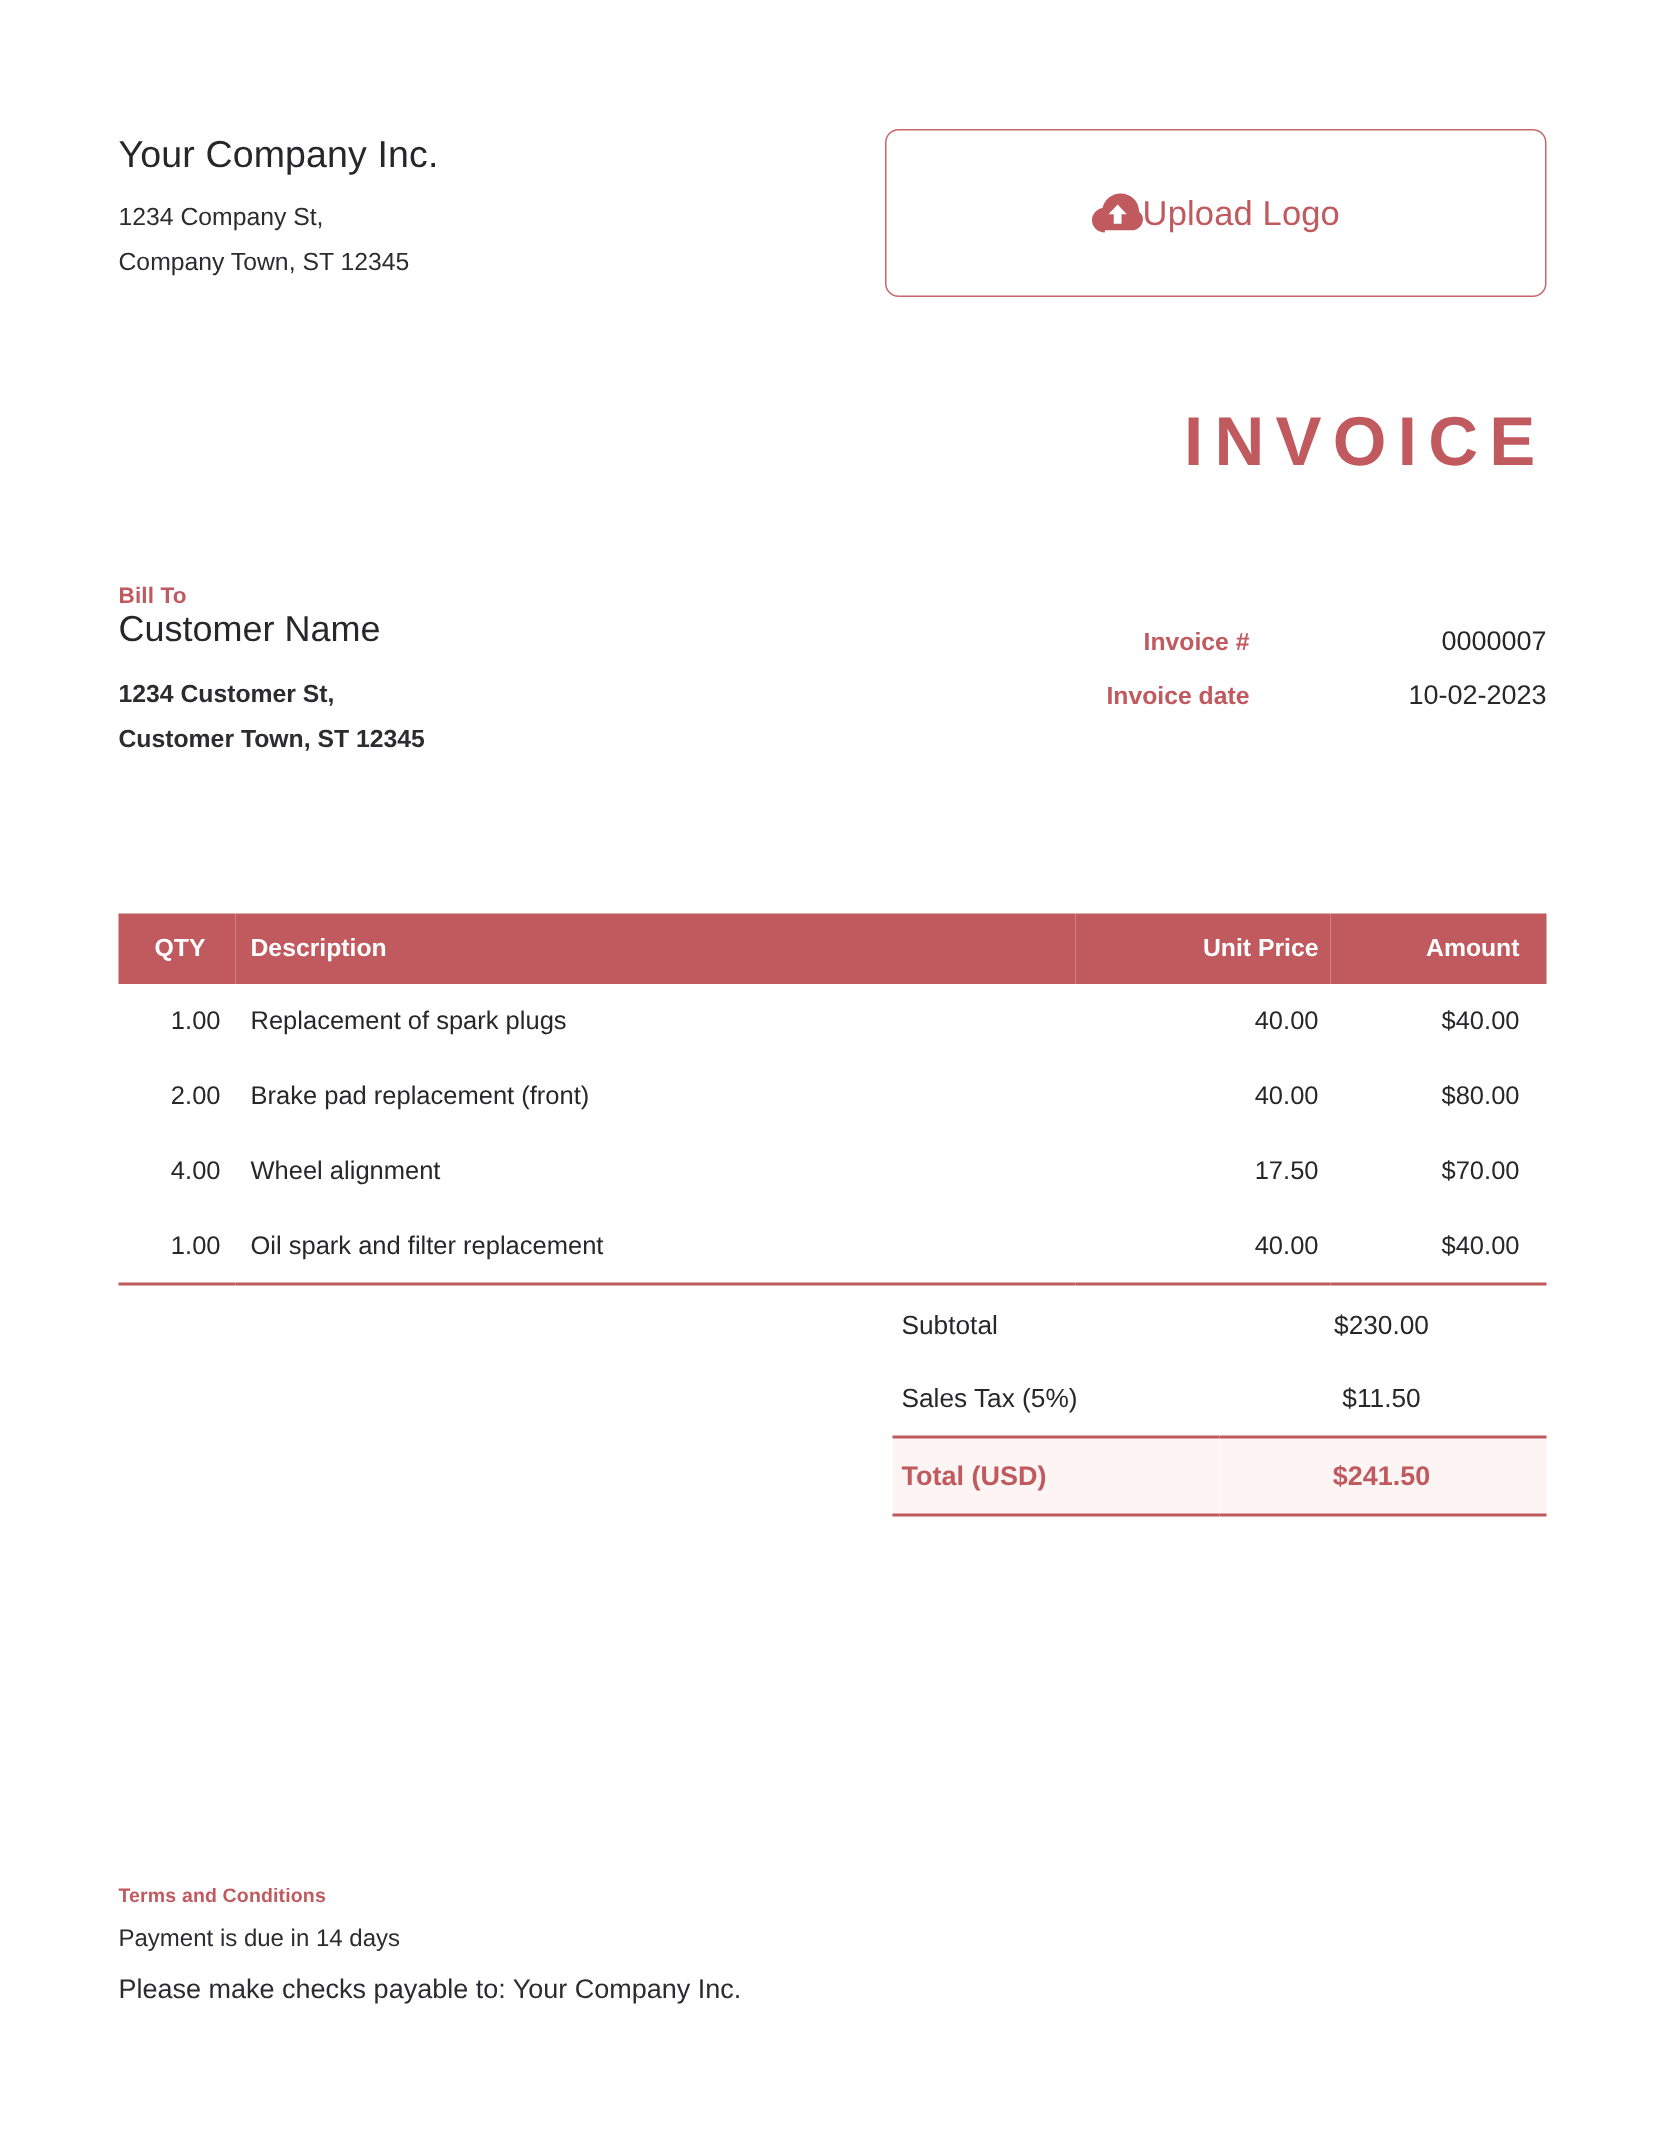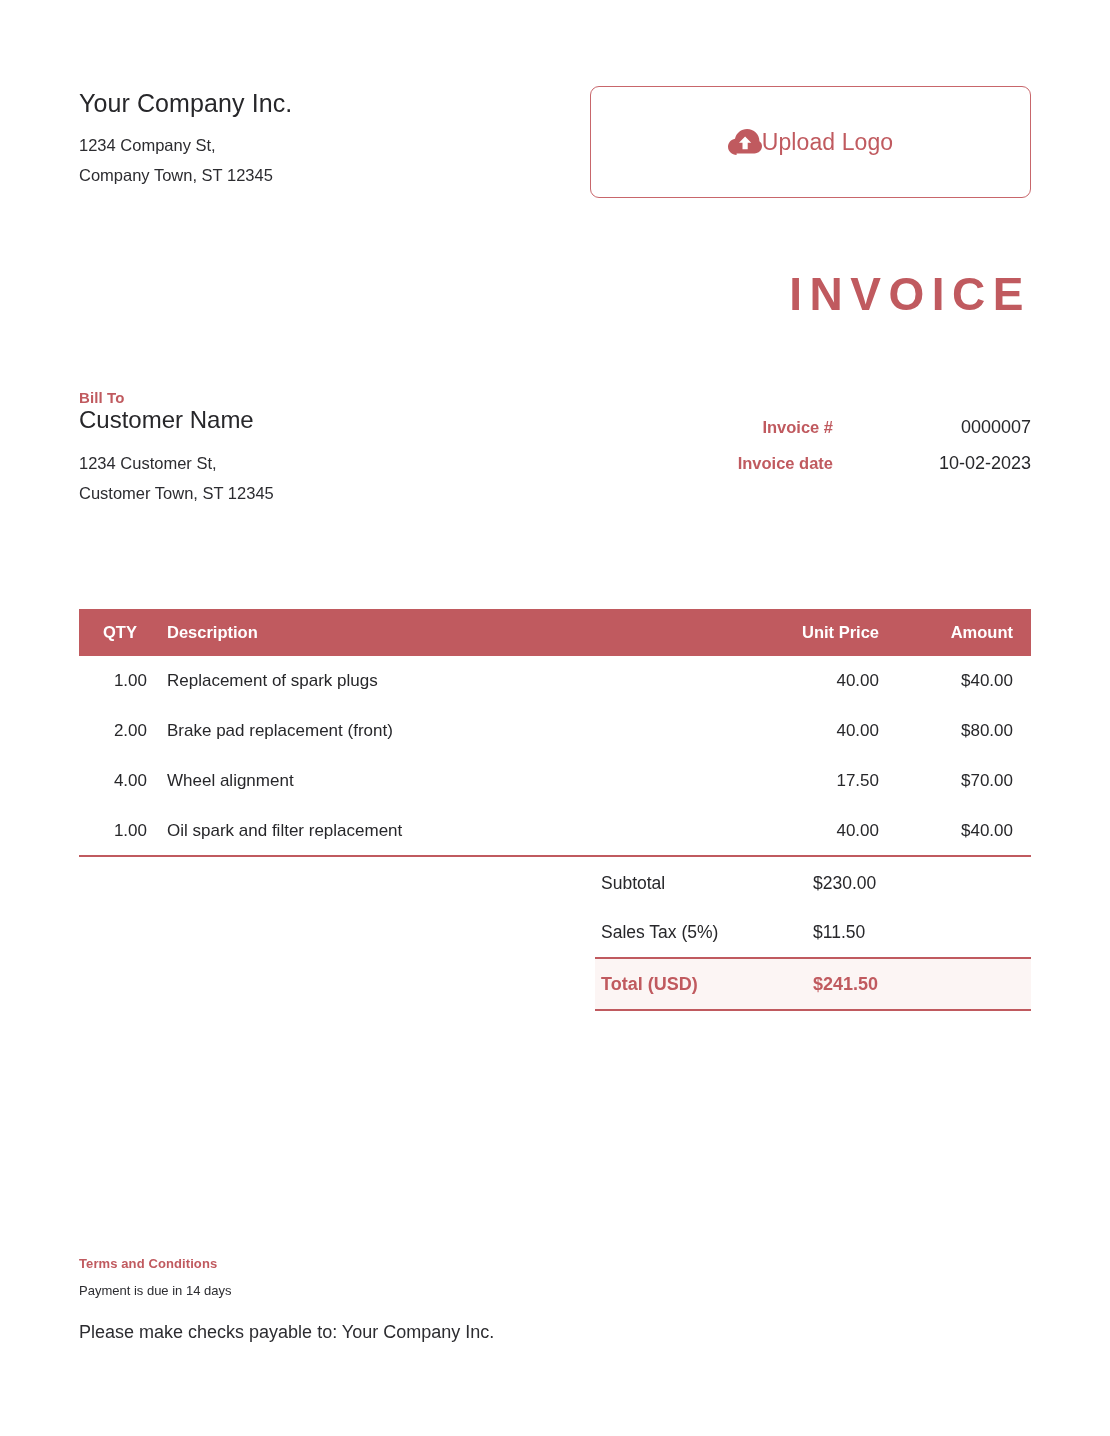--- a/index.html
+++ b/index.html
@@ -108,21 +108,21 @@
   .customer-name {
     font-size: 24px;
     font-weight: 400;
     color: #27272a;
     line-height: 1.2;
     margin-bottom: 13px;
   }
 
   .customer-addr-line {
     font-size: 16.5px;
-    font-weight: 400;
+    font-weight: 700;
     color: #2c2c30;
     line-height: 1.85;
   }
 
   .meta-table {
     margin-top: 28px;
     border-collapse: collapse;
   }
 
   .meta-table td {
@@ -203,21 +203,21 @@
 
   .totals td {
     font-size: 17.5px;
     font-weight: 400;
     color: #27272a;
     height: 50px;
     vertical-align: middle;
   }
 
   .totals td.tot-label  { text-align: left;  padding-left: 6px; }
-  .totals td.tot-value  { text-align: left; padding-right: 2px; }
+  .totals td.tot-value  { text-align: center; padding-right: 2px; }
 
   .totals tr.grand-row td {
     background: #fcf5f4;
     color: #c05a5f;
     font-weight: 700;
     font-size: 18px;
     height: 52px;
     border-top: 2.5px solid #c05a5f;
     border-bottom: 2.5px solid #c05a5f;
   }
@@ -232,25 +232,25 @@
 
   .terms-title {
     font-size: 13px;
     font-weight: 700;
     color: #c05a5f;
     letter-spacing: 0.1px;
     margin-bottom: 10px;
   }
 
   .terms-line {
-    font-size: 13px;
+    font-size: 16px;
     font-weight: 400;
     color: #2c2c30;
     line-height: 1.5;
-    margin-bottom: 18px;
+    margin-bottom: 8px;
   }
 
   .terms-line.last { font-size: 18px; margin-bottom: 0; }
 </style>
 </head>
 <body>
 
 <div class="page">
 
   <div class="top-header">

